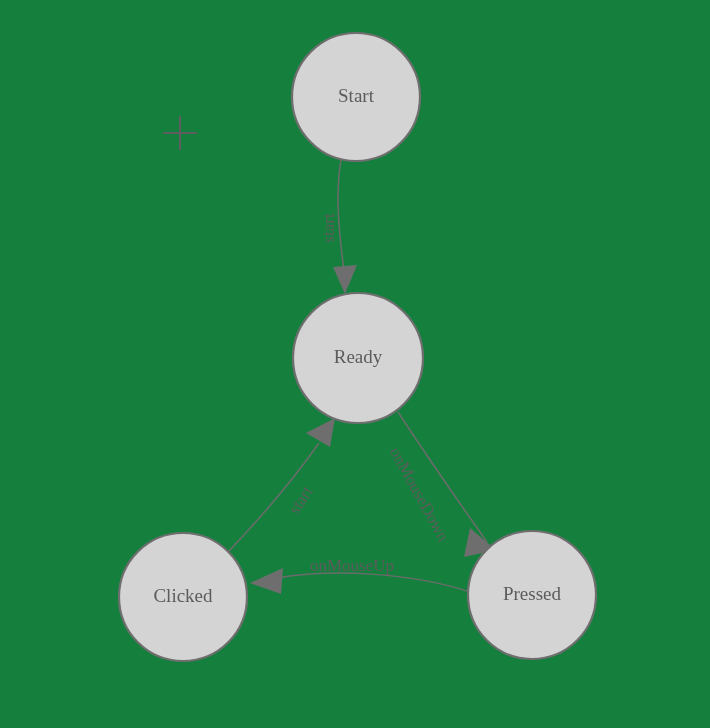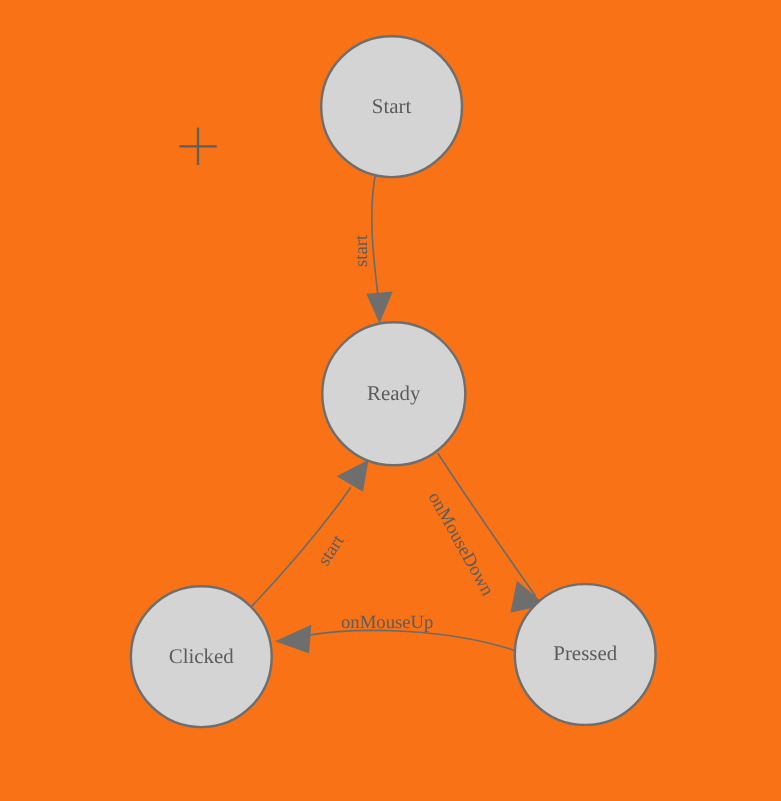--- a/index.html
+++ b/index.html
@@ -10,21 +10,21 @@
   body {
     width: 710px;
     height: 728px;
     font-family: "Liberation Serif", "DejaVu Serif", serif;
     overflow: hidden;
   }
   #canvas {
     position: relative;
     width: 710px;
     height: 728px;
-    background: #f97316;
+    background: #15803d;
   }
   svg.diagram {
     position: absolute;
     top: 0;
     left: 0;
     width: 710px;
     height: 728px;
   }
   .node-circle {
     fill: #d4d4d4;

